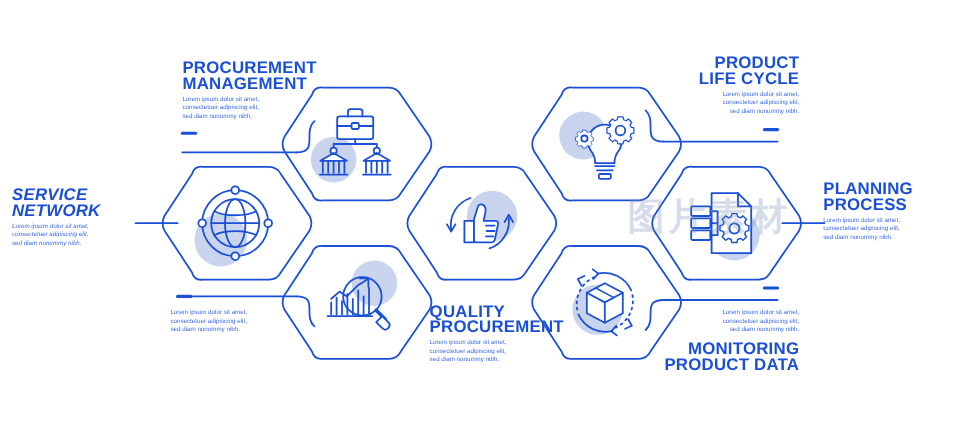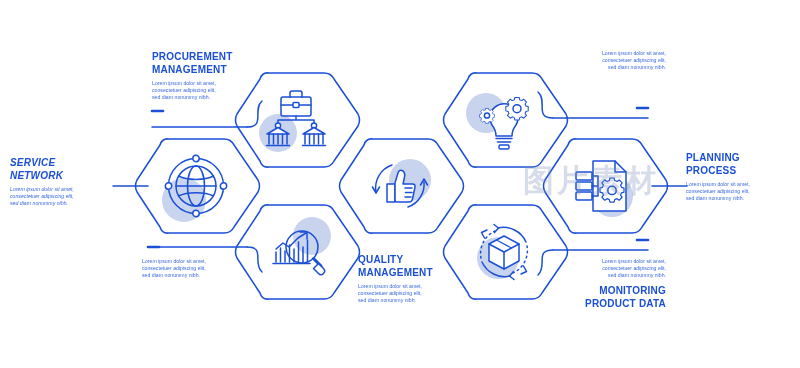--- a/index.html
+++ b/index.html
@@ -9,21 +9,21 @@
     font-family: "Liberation Sans", sans-serif;
     overflow: hidden;
   }
   #stage { position: relative; width: 800px; height: 368px; background:#fff; }
   #svg-layer { position:absolute; inset:0; width:800px; height:368px; }
 
   .label-block { position: absolute; }
   .label-title {
     color: #1a4fd6;
     font-weight: bold;
-    font-size: 10px;
+    font-size: 14px;
     line-height: 13px;
     letter-spacing: 0.2px;
     white-space: pre-line;
   }
   .label-body {
     color: #3b6ae0;
     font-size: 5.2px;
     line-height: 7.2px;
     margin-top: 4px;
     white-space: pre-line;
@@ -267,27 +267,29 @@
   </div>
 
   <div class="label-block align-left" id="lbl-innovation">
     <div class="label-body above">Lorem ipsum dolor sit amet,
 consectetuer adipiscing elit,
 sed diam nonummy nibh.</div>
   </div>
 
   <div class="label-block align-left" id="lbl-quality">
     <div class="label-title">QUALITY
-MANAGEMENT</div>
+PROCUREMENT</div>
     <div class="label-body">Lorem ipsum dolor sit amet,
 consectetuer adipiscing elit,
 sed diam nonummy nibh.</div>
   </div>
 
   <div class="label-block align-right" id="lbl-lifecycle">
+    <div class="label-title">PRODUCT
+LIFE CYCLE</div>
     <div class="label-body">Lorem ipsum dolor sit amet,
 consectetuer adipiscing elit,
 sed diam nonummy nibh.</div>
   </div>
 
   <div class="label-block align-right" id="lbl-monitoring">
     <div class="label-body above">Lorem ipsum dolor sit amet,
 consectetuer adipiscing elit,
 sed diam nonummy nibh.</div>
     <div class="label-title">MONITORING

